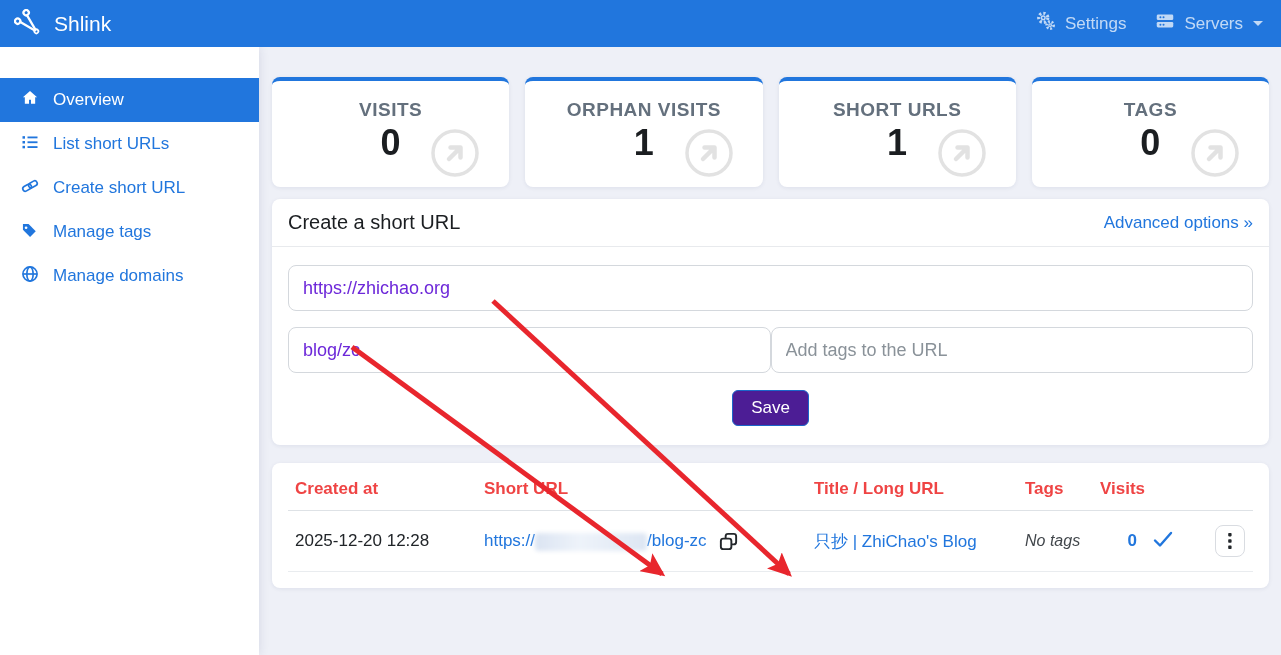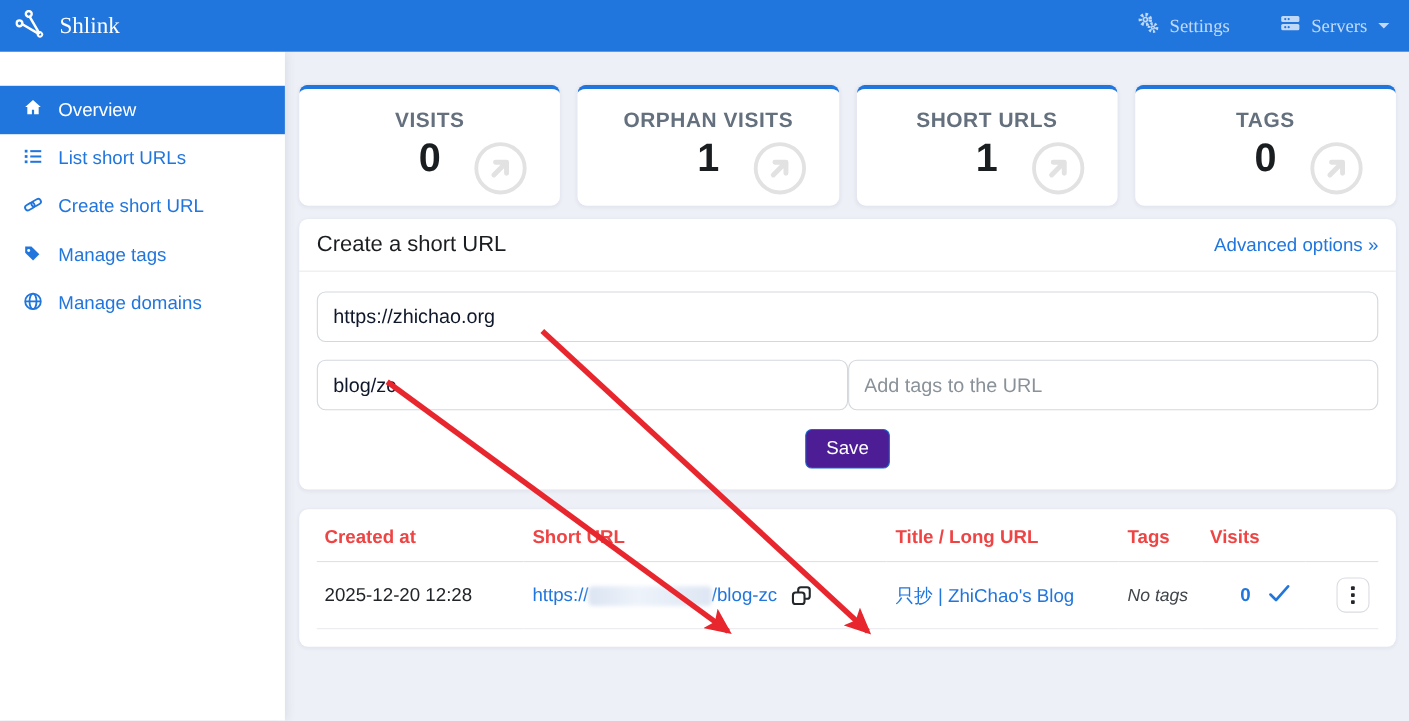--- a/index.html
+++ b/index.html
@@ -2,24 +2,24 @@
 <html><head>
 <meta charset="utf-8">
 <style>
   * { margin:0; padding:0; box-sizing:border-box; }
   html,body { width:1281px; height:655px; overflow:hidden;
     font-family:"Liberation Sans", sans-serif; background:#eef0f7; color:#212529; }
 
   
   .navbar { position:absolute; top:0; left:0; width:1281px; height:47px;
     background:#2176dd; display:flex; align-items:center; justify-content:space-between;
-    padding:0 18px 0 14px; z-index:20;font-family:Liberation Serif, serif; }
+    padding:0 18px 0 14px; z-index:20; }
   .brand { display:flex; align-items:center; gap:10px; color:#fff; font-size:21px; cursor:pointer; }
   .brand svg { display:block; }
-  .nav-right { display:flex; align-items:center; gap:44px; }
+  .nav-right { display:flex; align-items:center; gap:28px; }
   .nav-link { display:flex; align-items:center; gap:8px; color:rgba(255,255,255,.72);
     font-size:17px; cursor:pointer; }
   .caret { width:0; height:0; border-left:5px solid transparent; border-right:5px solid transparent;
     border-top:5px solid rgba(255,255,255,.72); margin-left:2px; }
 
   
   .sidebar { position:absolute; top:47px; left:0; width:259px; height:608px; background:#fff;
     box-shadow:0 0 10px rgba(30,40,90,.12); z-index:10; padding-top:31px; }
   .side-item { display:flex; align-items:center; gap:13px; height:44px; padding:0 20px;
     color:#2176dd; font-size:17px; cursor:pointer; }
@@ -42,21 +42,21 @@
   
   .card-header { display:flex; align-items:center; justify-content:space-between;
     padding:12px 16px; border-bottom:1px solid #e8eaed; }
   .card-title { font-size:20px; color:#1b1e21; }
   .hdr-link { font-size:17px; color:#2176dd; text-decoration:none; cursor:pointer; }
 
   
   .create-card { margin-top:12px; }
   .create-body { padding:18px 16px 19px; }
   .txt-input { width:100%; height:46px; border:1px solid #d4d8dd; border-radius:8px;
-    padding:0 14px; font-size:18px; color:#0f172a; font-family:inherit; background:#fff; outline:none; }
+    padding:0 14px; font-size:18px; color:#6d28d9; font-family:inherit; background:#fff; outline:none; }
   .txt-input::placeholder { color:#8a9299; }
   .input-row2 { display:grid; grid-template-columns:1fr 1fr; margin-top:16px; }
   .save-wrap { margin-top:17px; text-align:center; }
   .save-btn { background:#4c1d95; border:1px solid #1b66c9; color:#fff; font-size:17px;
     padding:7px 18px; border-radius:6px; cursor:pointer; font-family:inherit; }
 
   
   .recent-card { margin-top:18px; }
   .recent-body { padding:6px 16px 16px; }
   table { width:100%; border-collapse:collapse; }

